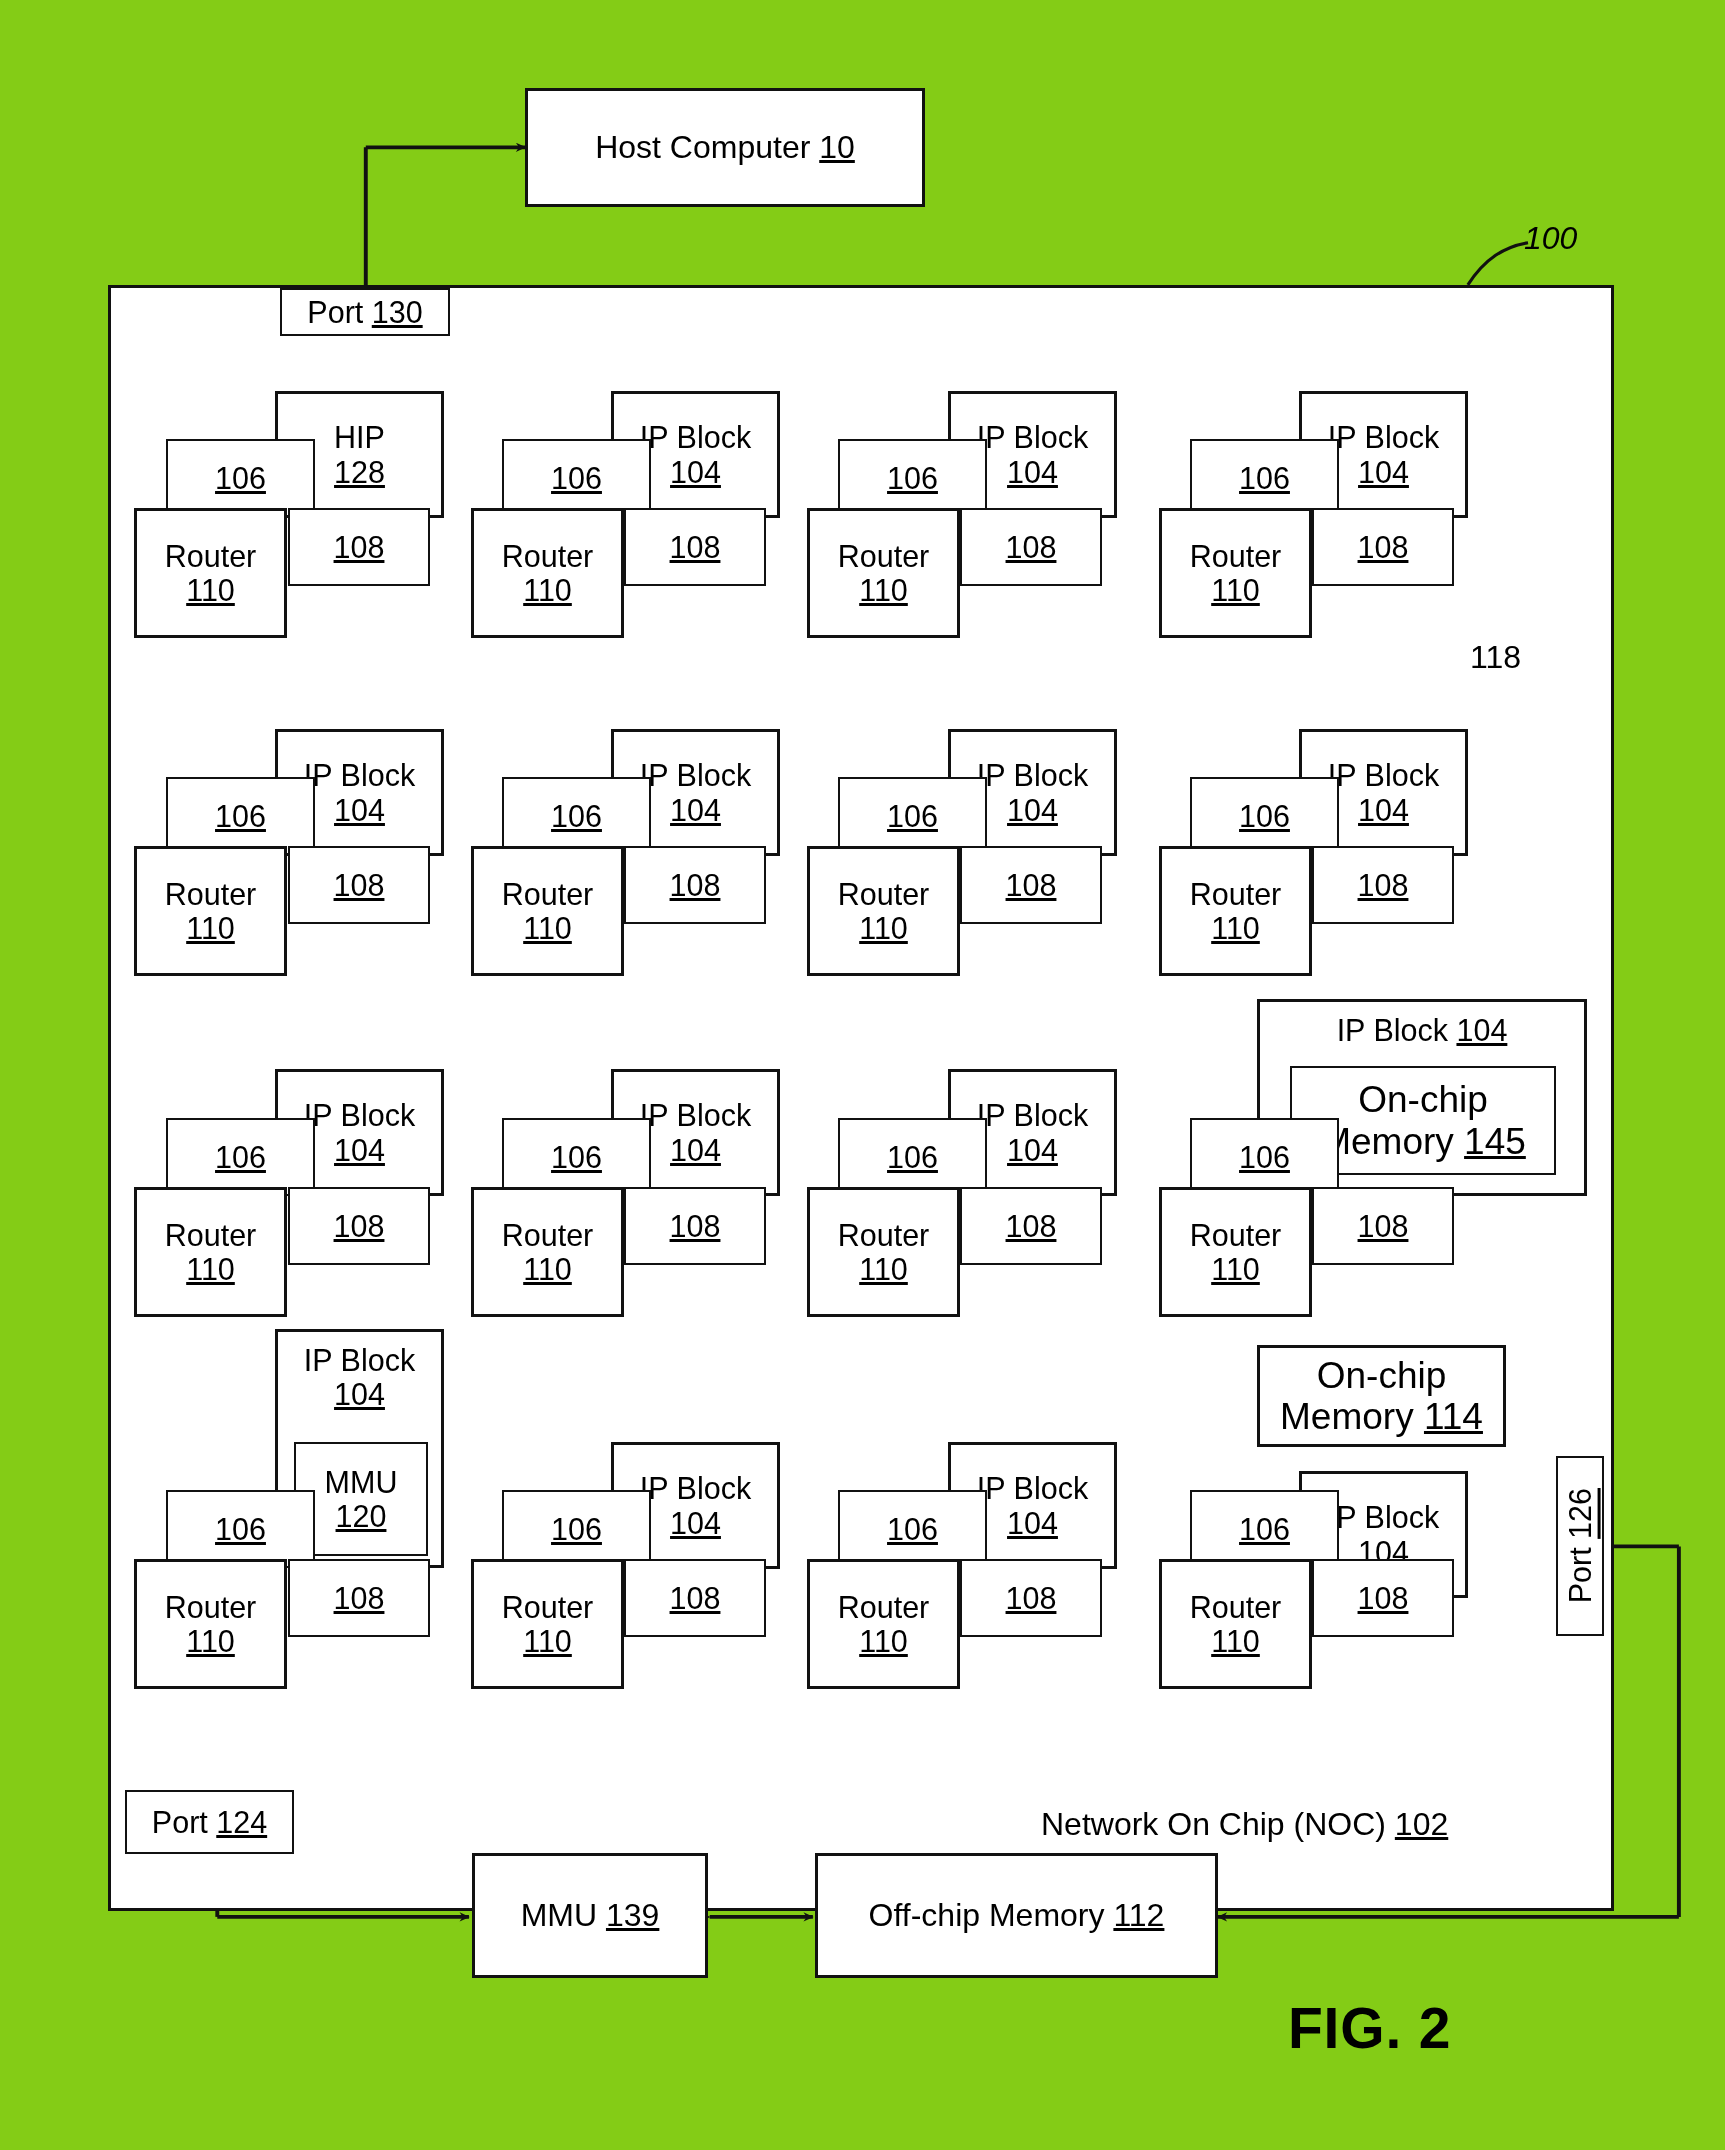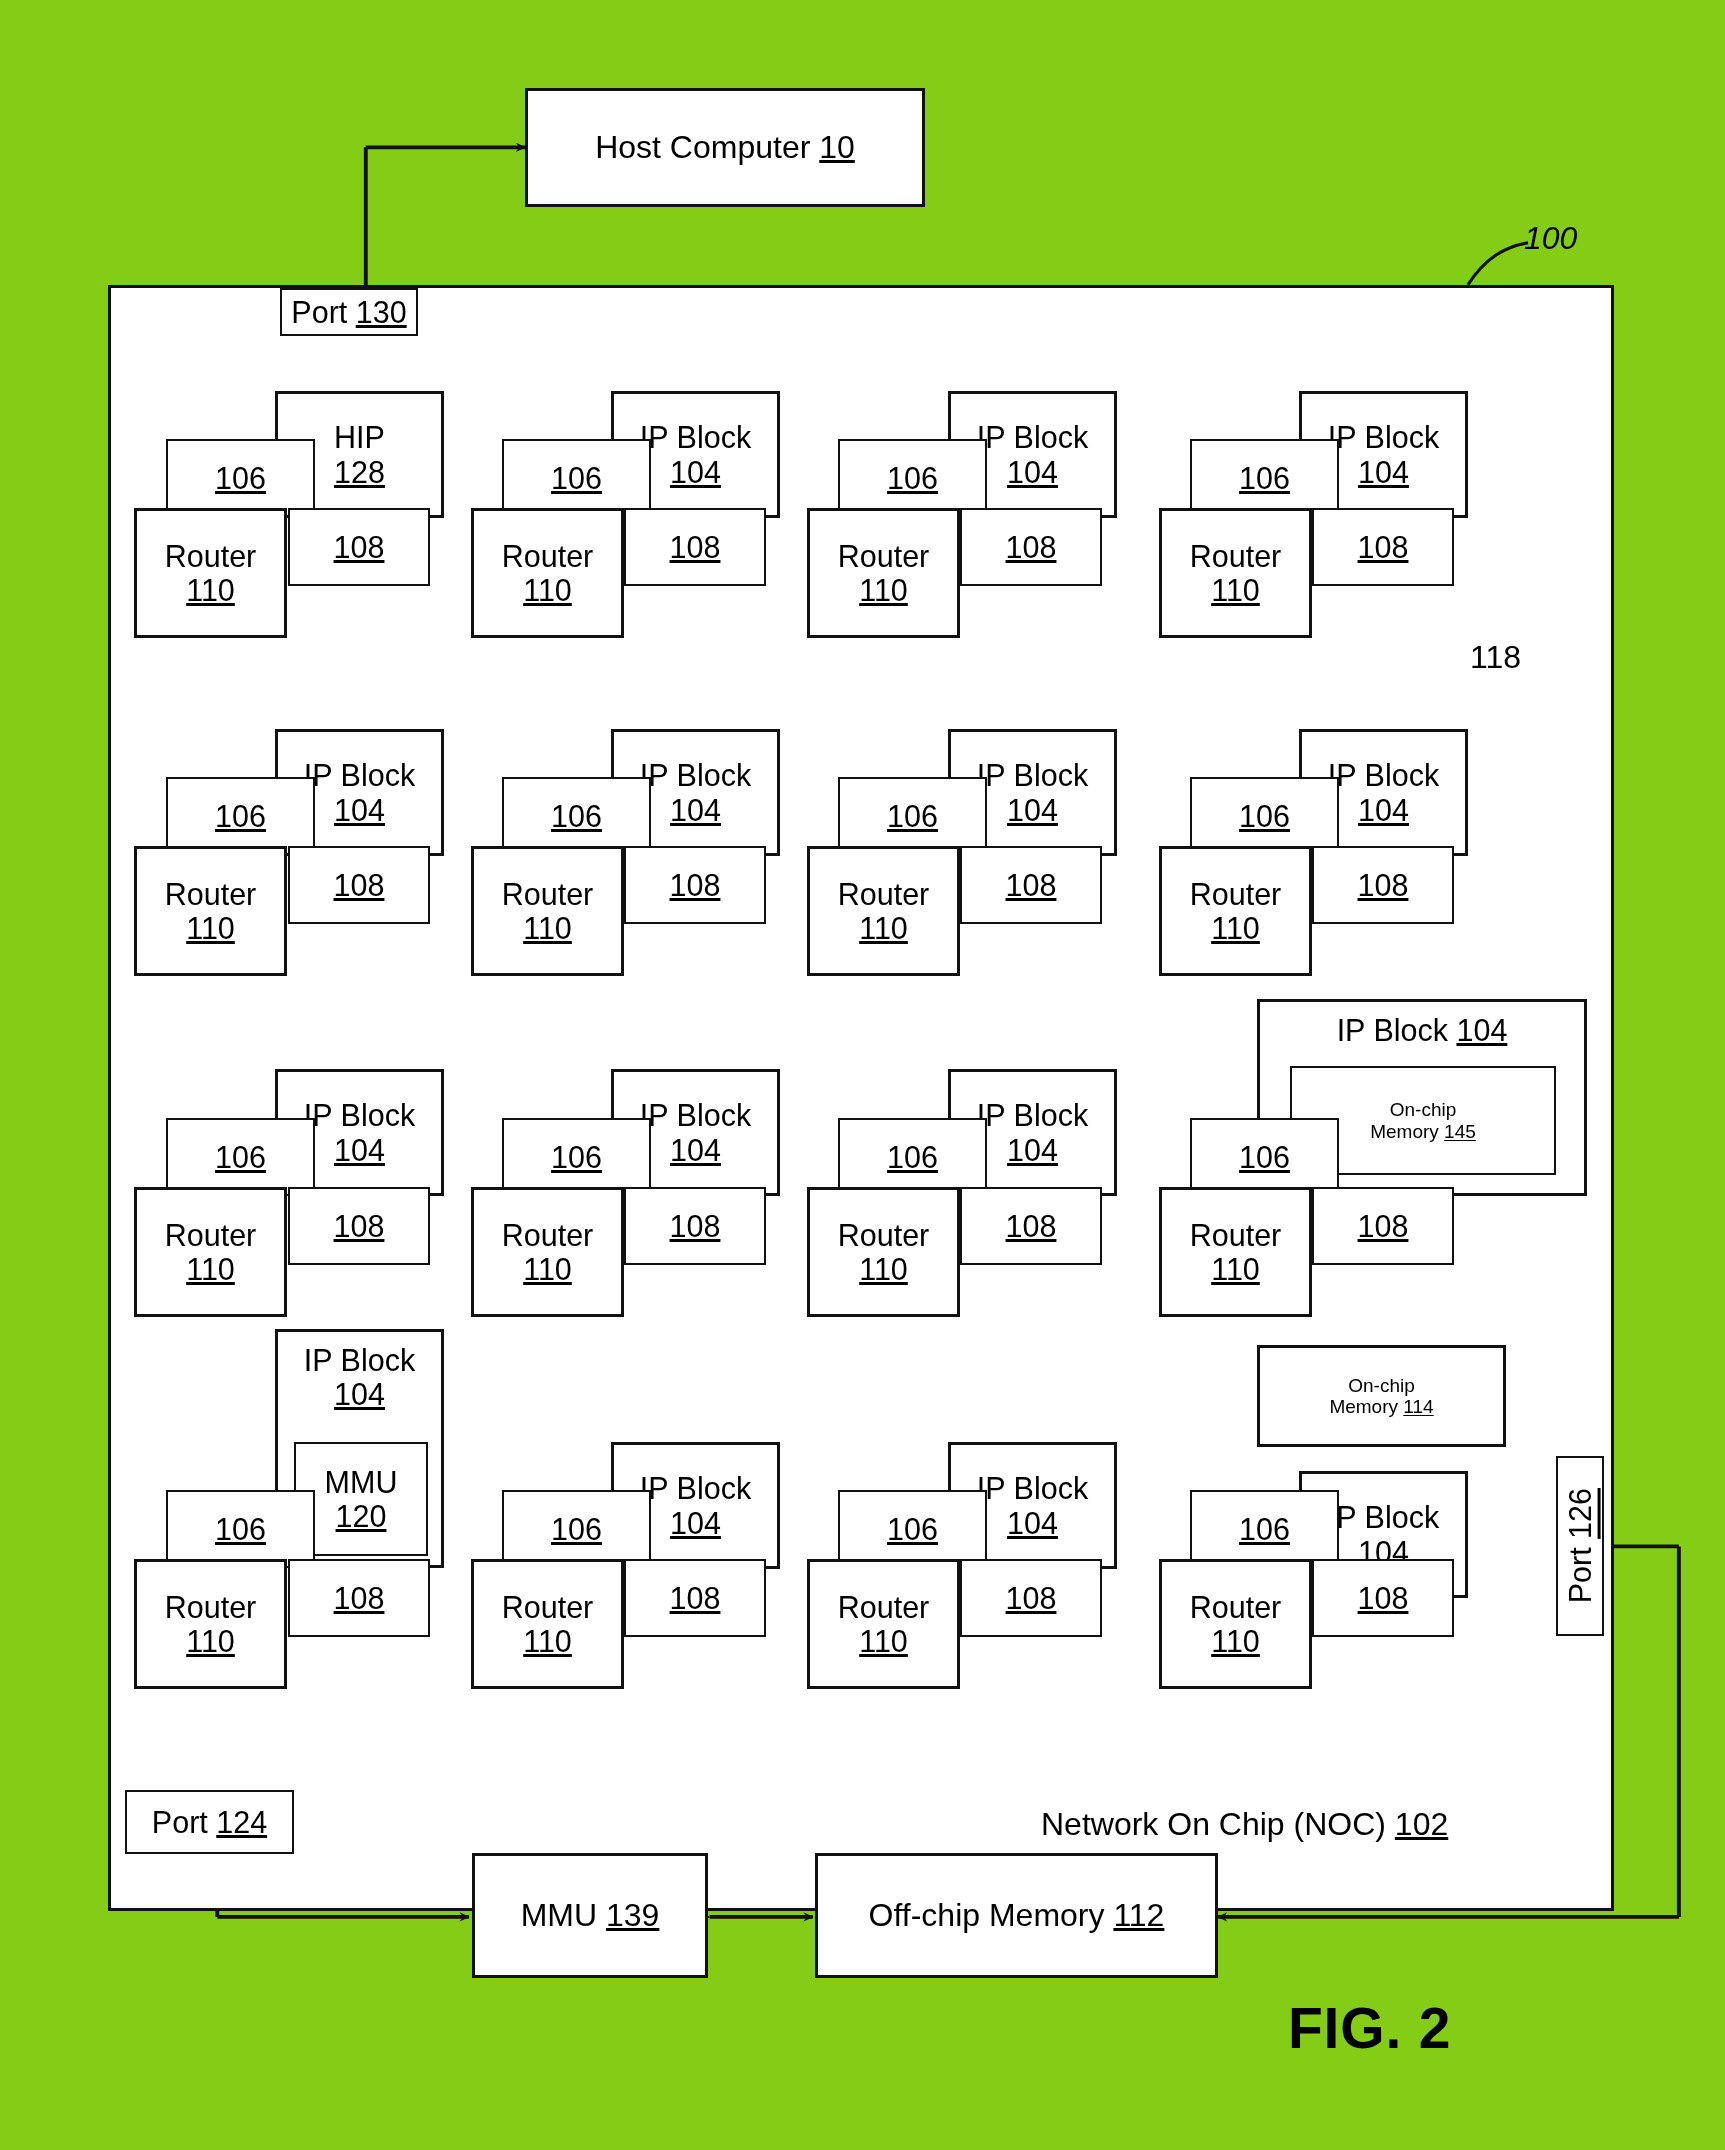--- a/index.html
+++ b/index.html
@@ -29,21 +29,21 @@
     text-align: center;
     line-height: 1.12;
   }
   .box.thin { border-width: 2.3px; }
   .lbl { white-space: nowrap; }
   .u { text-decoration: underline; text-underline-offset: 2.3px; }
 
   
   .fs-lg   { font-size: 32px; }
   .fs-md   { font-size: 30.5px; }
-  .fs-sm   { font-size: 19px; }
+  .fs-sm   { font-size: 37px; }
   .fs-num  { font-size: 30.5px; }
 
   
   #wires {
     position: absolute;
     left: 0; top: 0;
     width: 1725px; height: 2151px;
     pointer-events: none;
   }
 
@@ -162,21 +162,21 @@
   <div class="free fs-lg" style="left:1524px; top:220px;font-style:italic;">100</div>
 
   <div class="box" style="left:108px; top:285px; width:1506px; height:1626px; border-width:3.9px;
               display:block;"></div>
 
   <div class="free fs-lg" style="left:1001px; top:1806px;margin-left:40px;">
     <span>Network On Chip (NOC)</span>
     <span class="u">102</span>
   </div>
 
-  <div class="box thin" style="left:280px; top:288px; width:138px; height:48px;">
+  <div class="box thin" style="left:280px; top:288px; width:170px; height:48px;">
     <div class="lbl fs-md">
       <span>Port</span>
       <span class="u">130</span>
     </div>
   </div>
 
   <div class="box thin" style="left:125px; top:1790px; width:169px; height:64px;">
     <div class="lbl fs-md">
       <span>Port</span>
       <span class="u">124</span>

